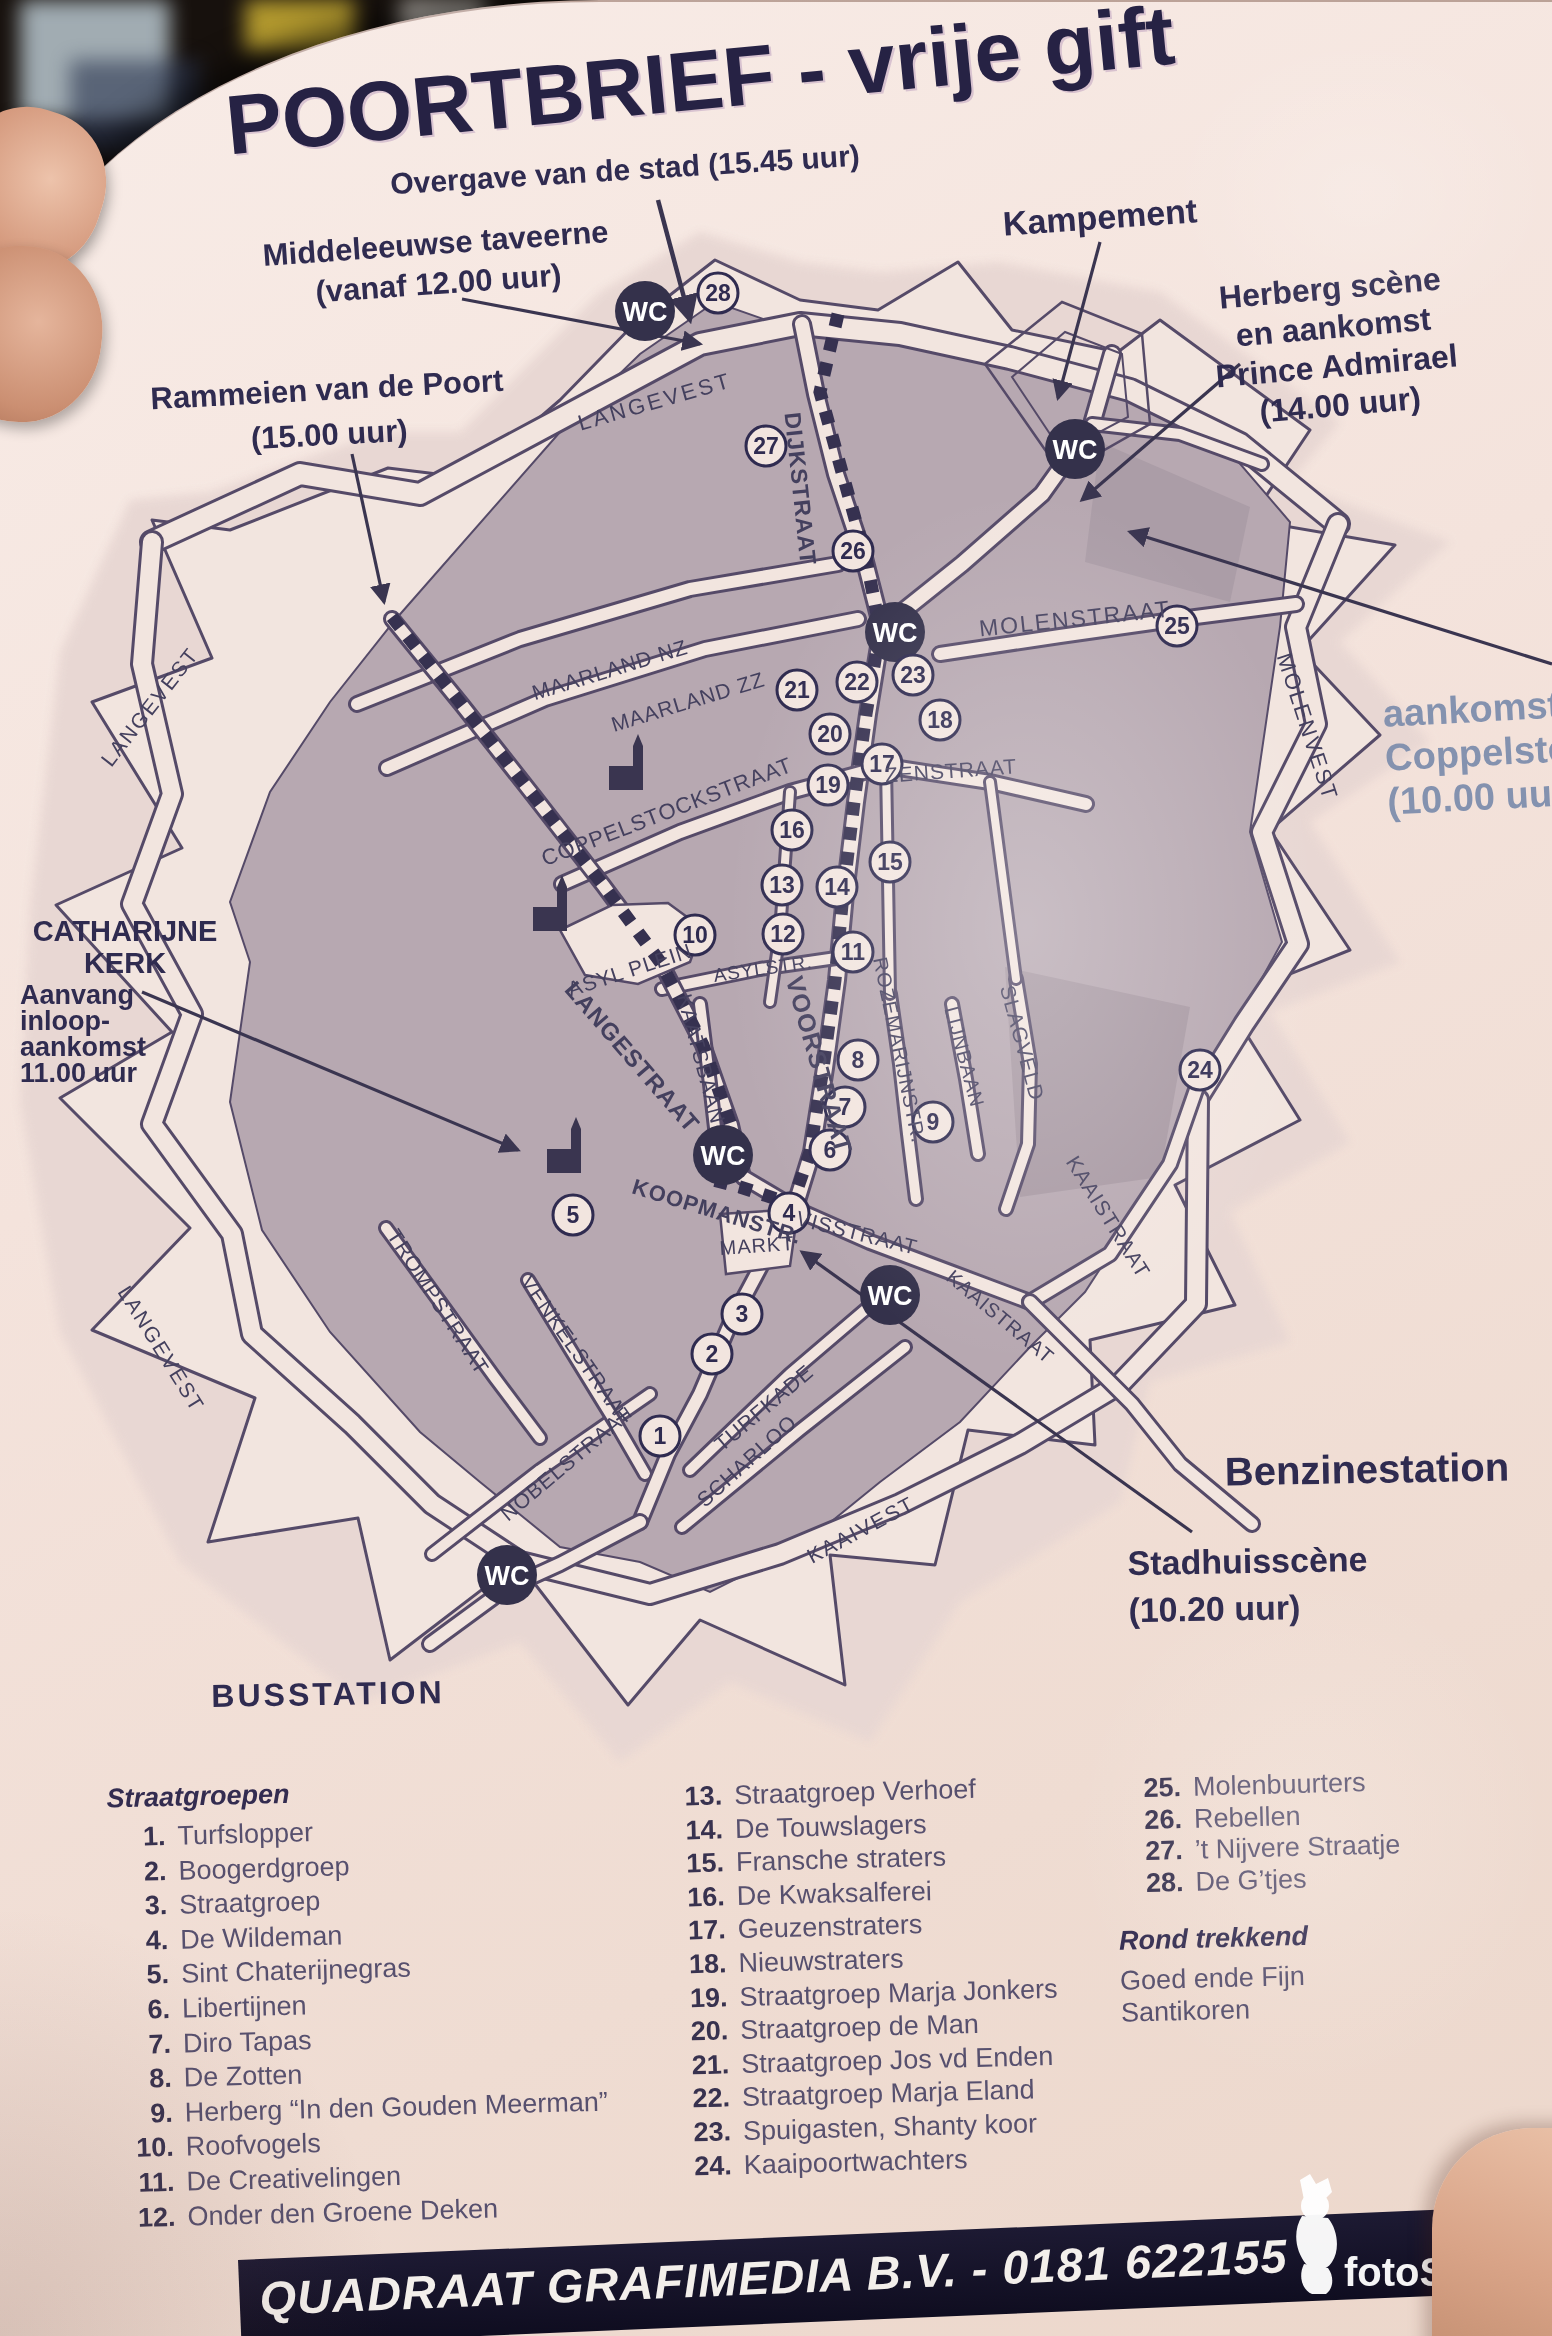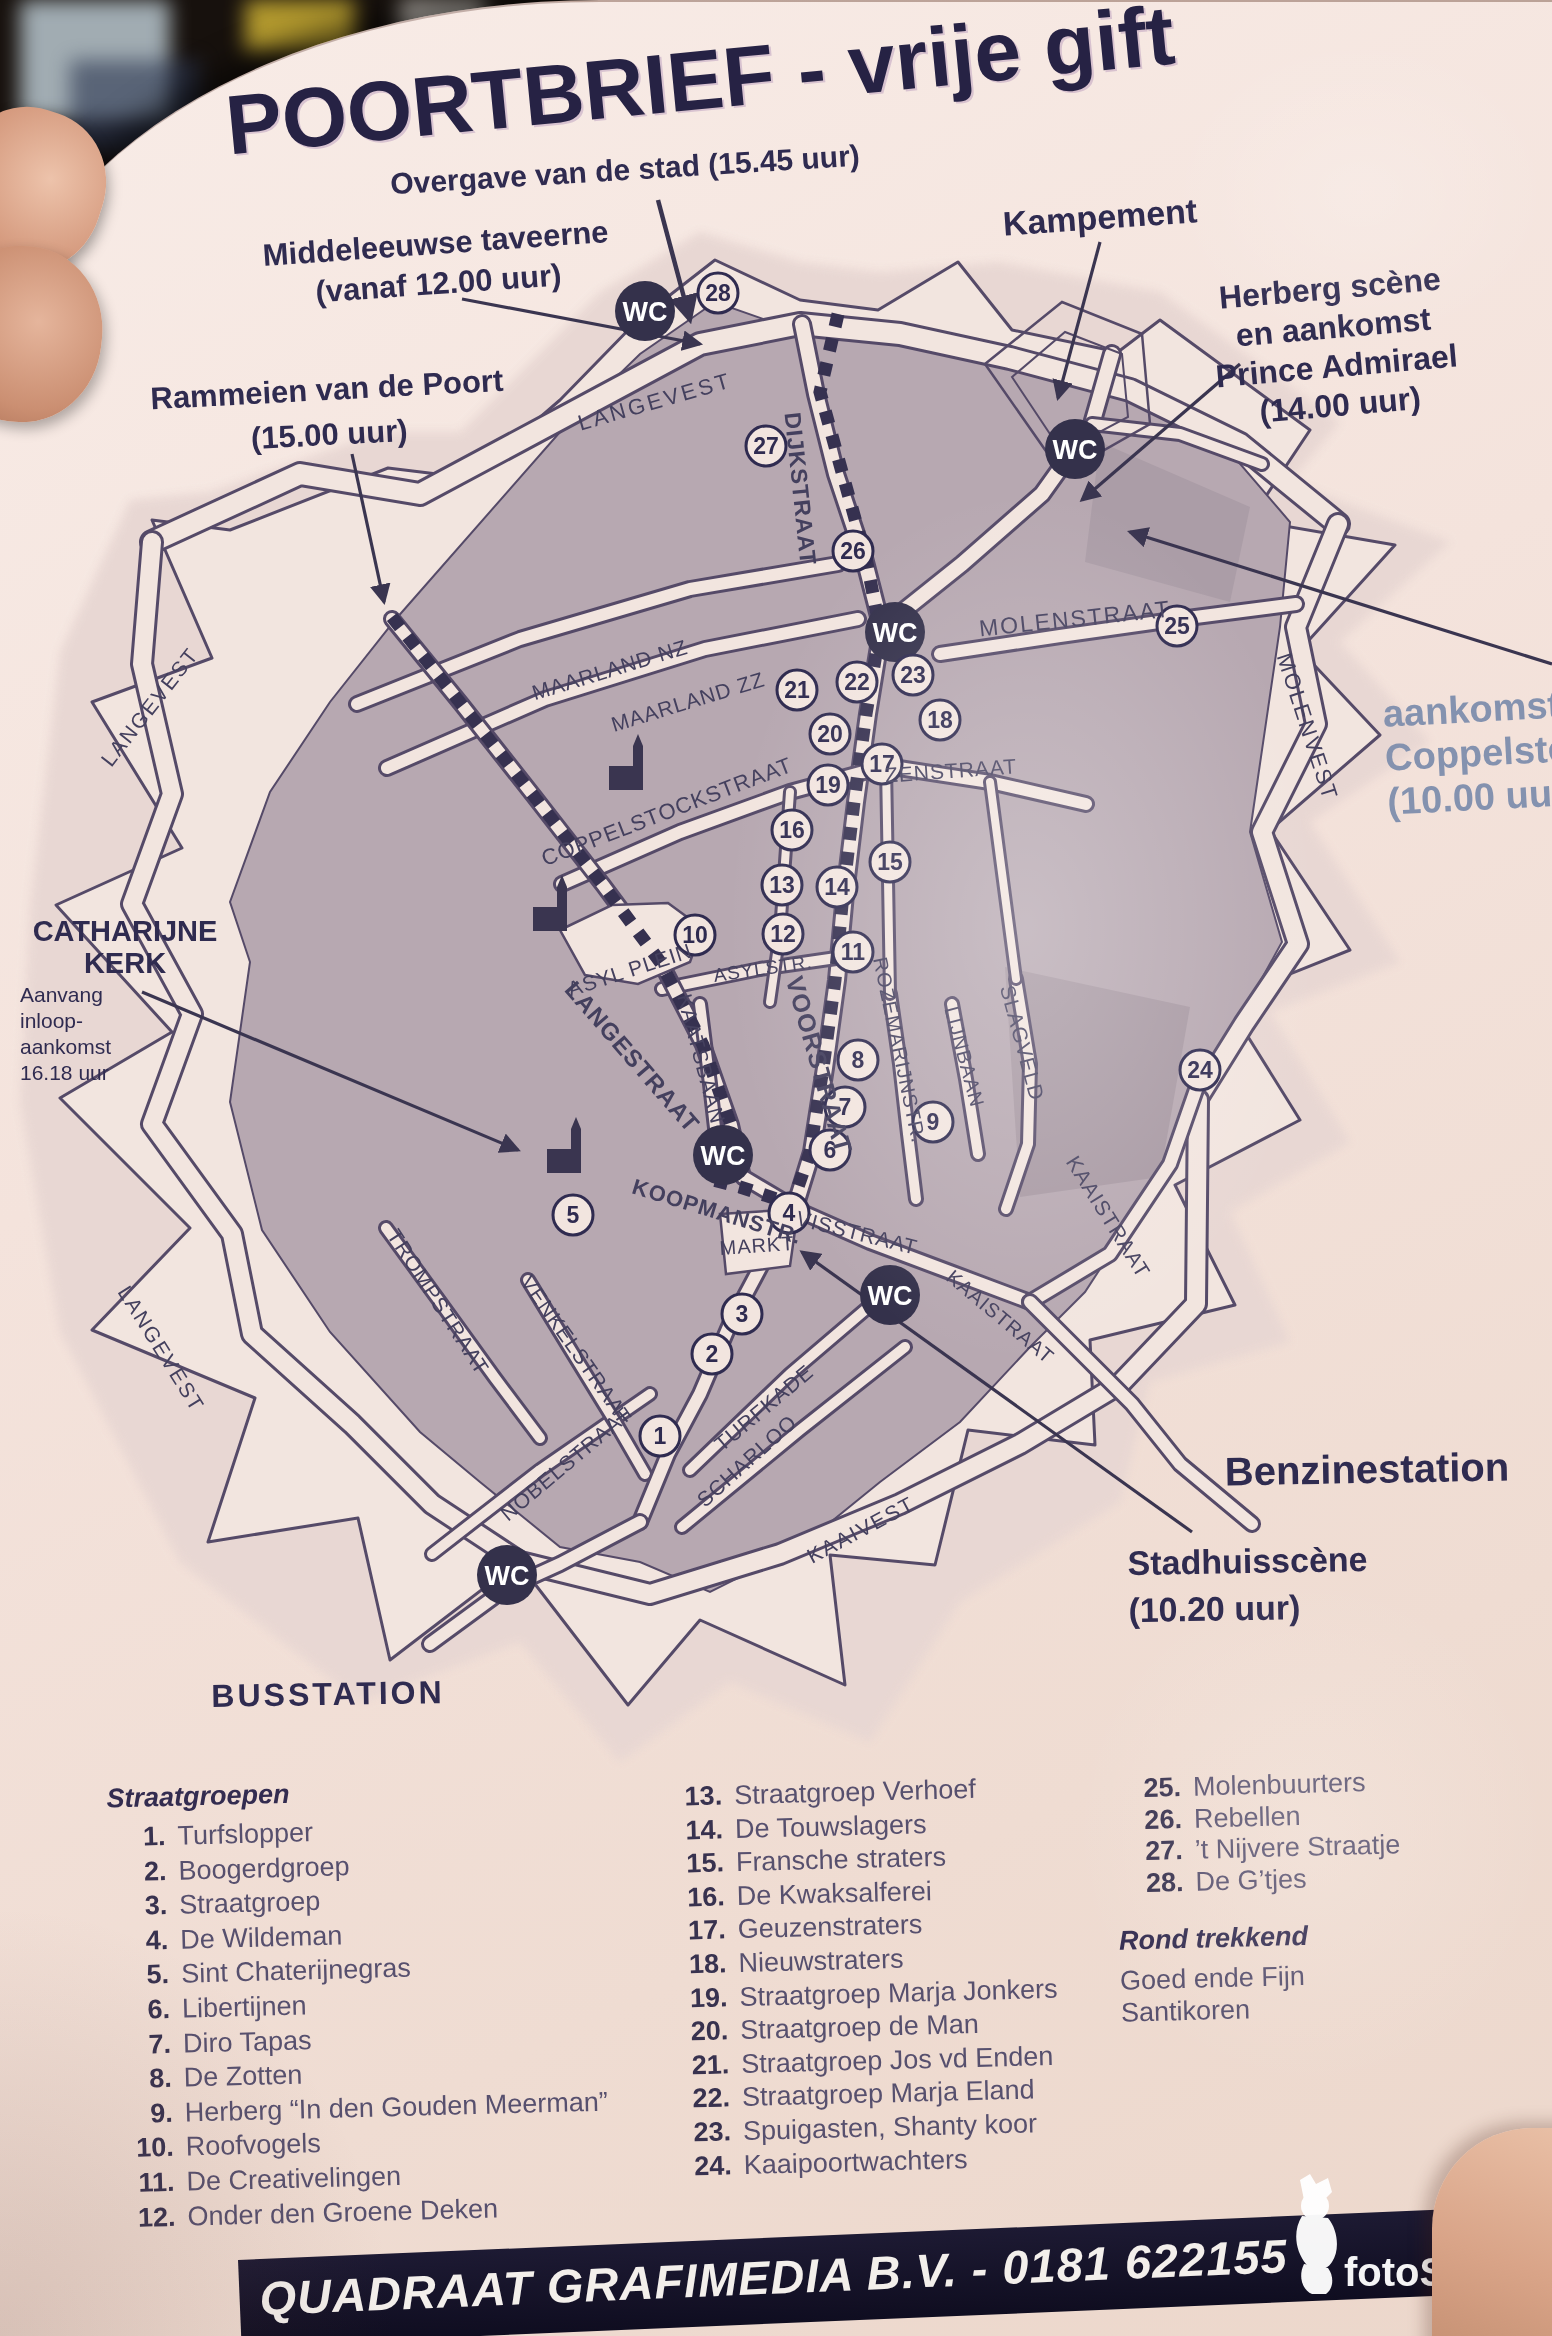--- a/index.html
+++ b/index.html
@@ -353,25 +353,25 @@
         </div>
         <div class="callout" style="left: 1385px; top: 685px; font-size: 38px; line-height: 44px; transform: rotate(-3deg); color: rgb(132, 146, 175); text-align: left; font-weight: 700;">
           <div>aankomst</div>
           <div>Coppelste</div>
           <div>(10.00 uu</div>
         </div>
         <div class="callout" style="left: -195px; top: 913px; font-size: 29px; line-height: 32px; transform: rotate(0deg); color: rgb(47, 43, 80); text-align: center; width: 640px; font-weight: 700;">
           <div>CATHARIJNE</div>
           <div>KERK</div>
         </div>
-        <div class="callout" style="left: 20px; top: 980px; font-size: 21px; line-height: 26px; transform: rotate(0deg); color: rgb(47, 43, 80); text-align: left; font-weight: 400;">
+        <div class="callout" style="left: 20px; top: 980px; font-size: 27px; line-height: 26px; transform: rotate(0deg); color: rgb(47, 43, 80); text-align: left; font-weight: 700;">
           <div>Aanvang</div>
           <div>inloop-</div>
           <div>aankomst</div>
-          <div>16.18 uur</div>
+          <div>11.00 uur</div>
         </div>
         <div class="callout" style="left: 1047px; top: 1442px; font-size: 40px; line-height: 50px; transform: rotate(-1deg); color: rgb(47, 43, 80); text-align: center; width: 640px; font-weight: 700;">
           <div>Benzinestation</div>
         </div>
         <div class="callout" style="left: 1128px; top: 1536px; font-size: 34px; line-height: 47px; transform: rotate(-1deg); color: rgb(47, 43, 80); text-align: left; font-weight: 700;">
           <div>Stadhuisscène</div>
           <div>(10.20 uur)</div>
         </div>
         <div class="callout" style="left: 8px; top: 1672px; font-size: 32px; line-height: 40px; transform: rotate(-1deg); color: rgb(47, 43, 80); text-align: center; width: 640px; letter-spacing: 3px; font-weight: 700;">
           <div>BUSSTATION</div>

